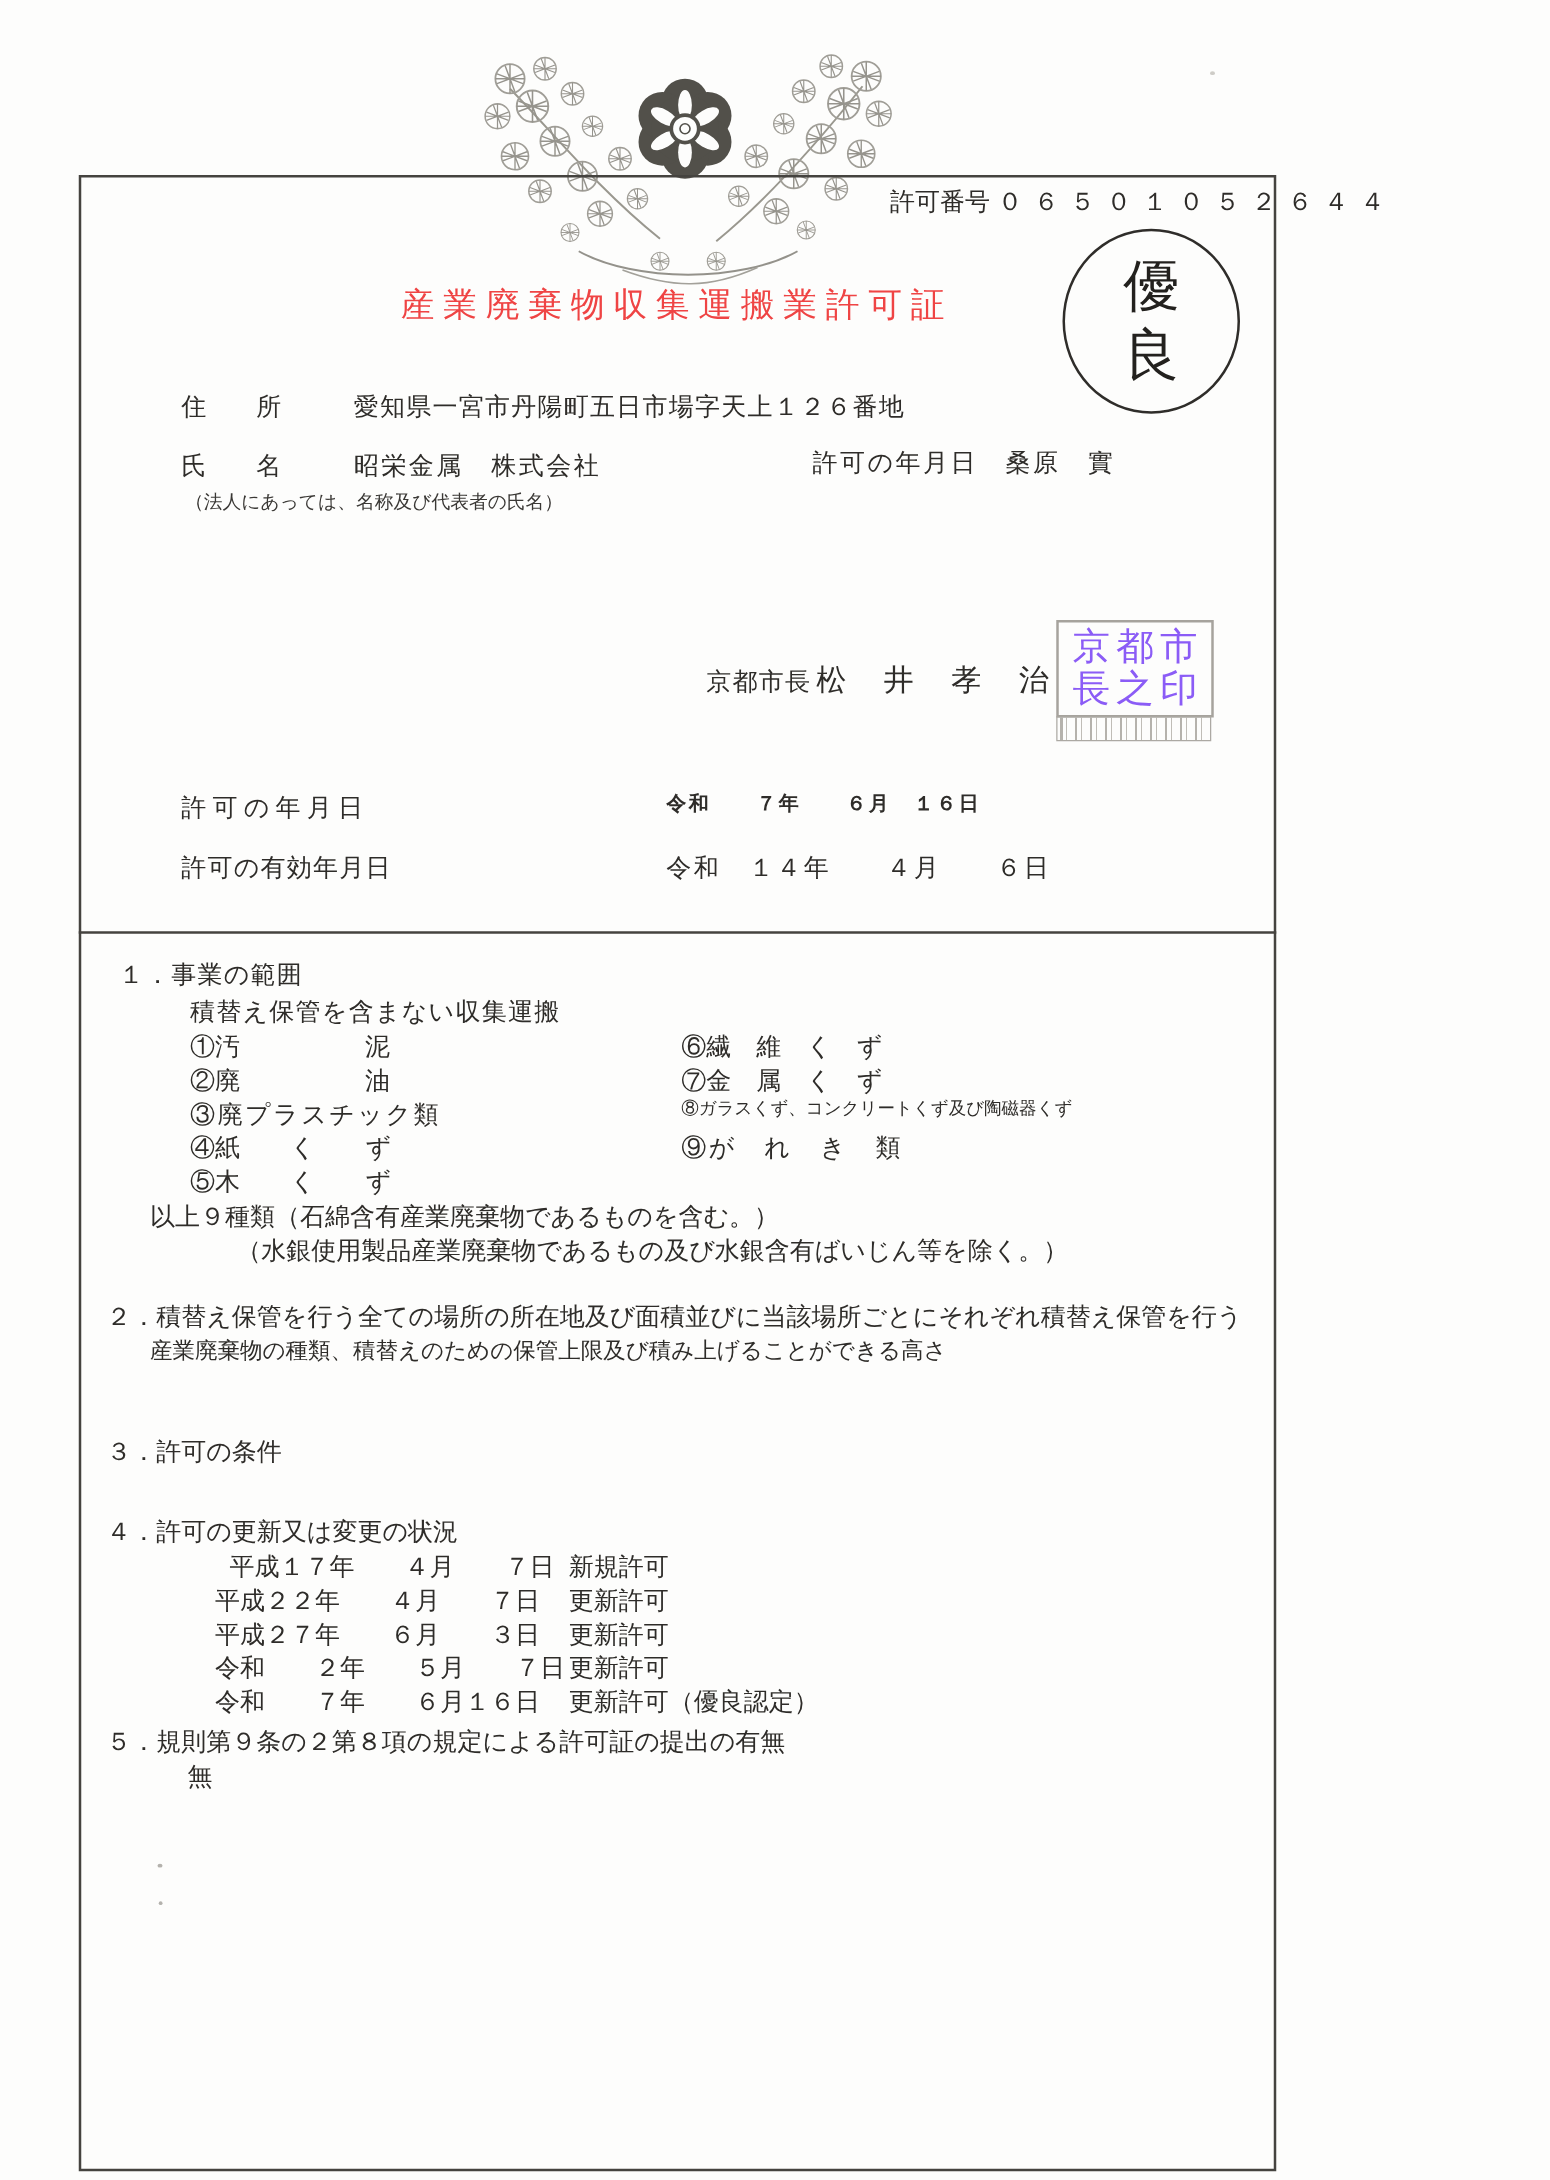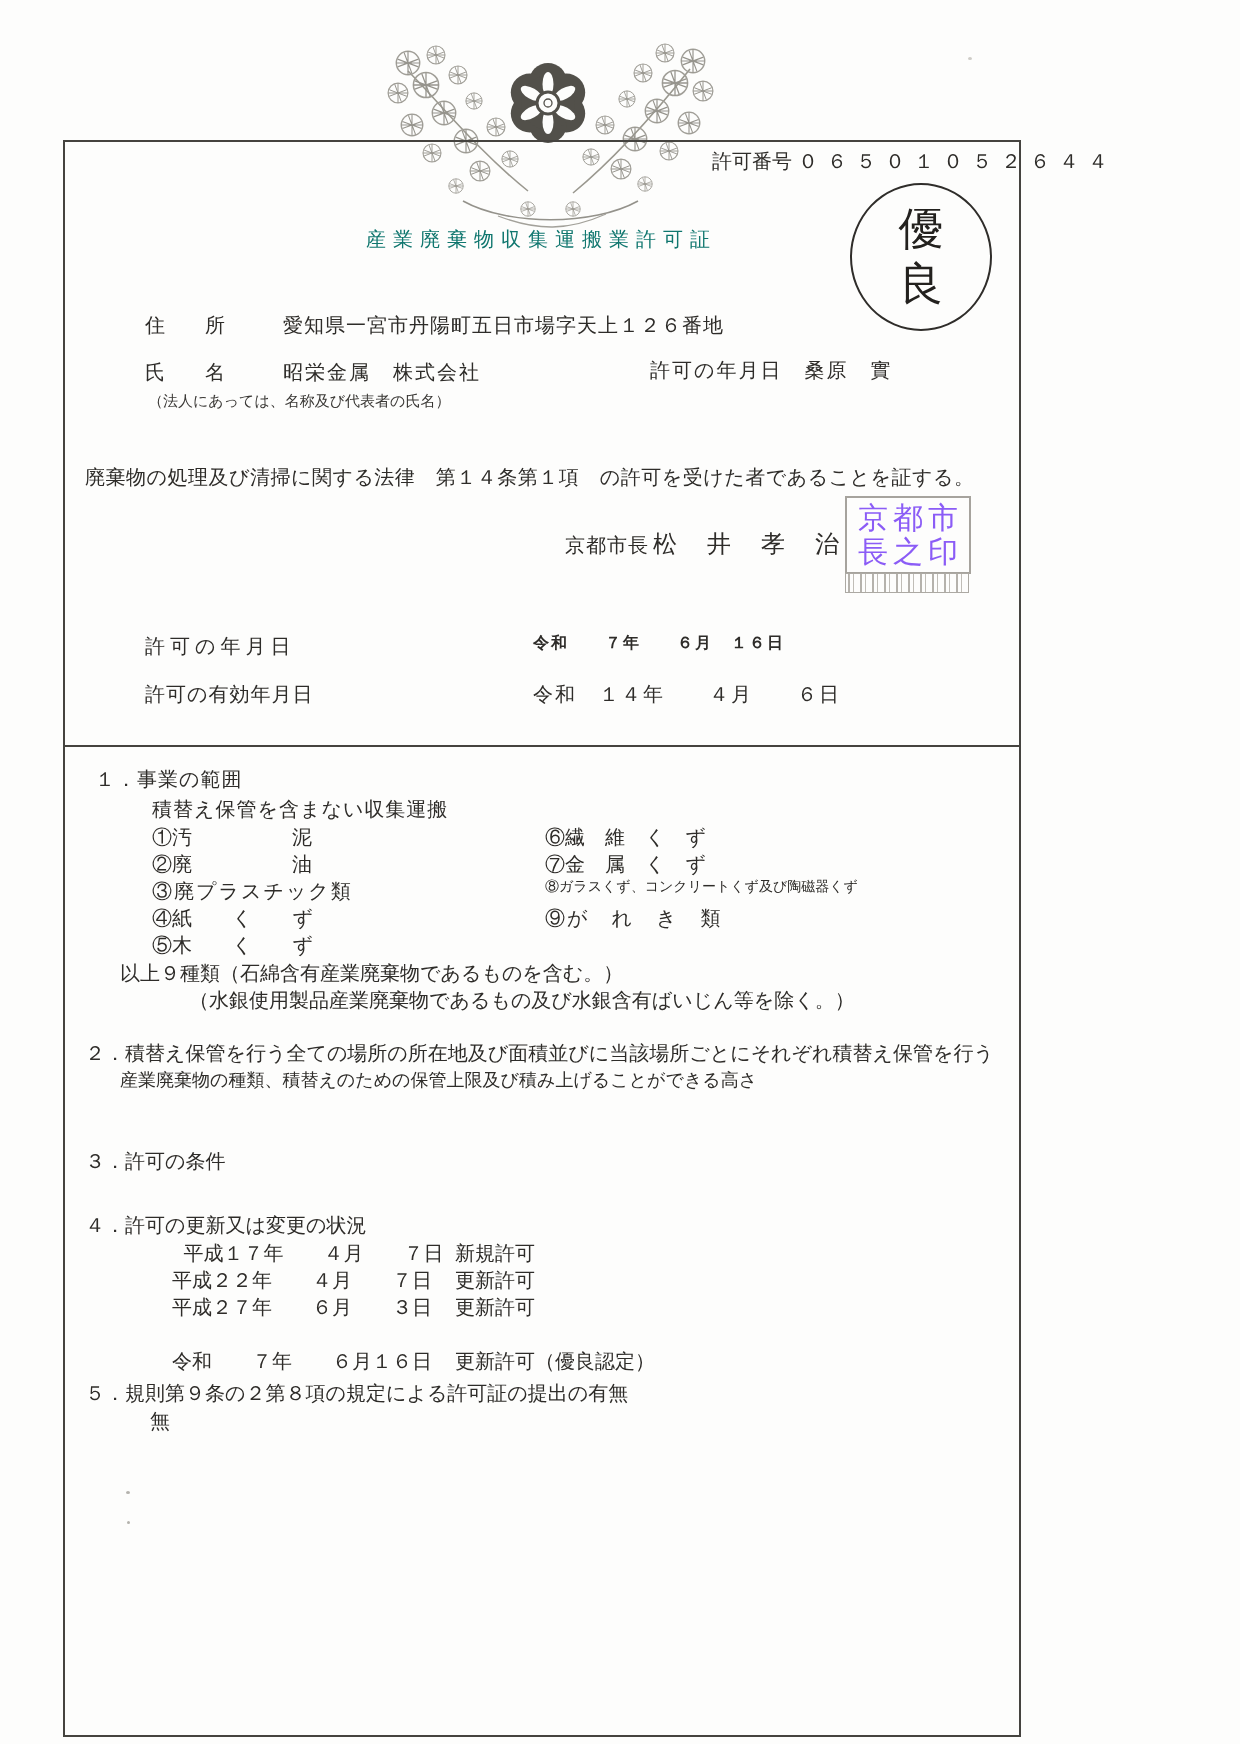--- a/index.html
+++ b/index.html
@@ -22,21 +22,21 @@
   
   .permit-no{left:712px;top:148px;font-size:20px;}
   .permit-no .digits{letter-spacing:9px;margin-left:6px;}
   .emblem{left:378px;top:40px;width:345px;height:192px;}
   .seal-excellent{
     left:850px;top:183px;width:138px;height:144px;
     border:2.5px solid #2f2d2a;border-radius:50%;
     display:flex;flex-direction:column;align-items:center;justify-content:center;
     font-size:45px;line-height:1.22;color:#23211e;
   }
-  .doc-title{left:63px;top:226px;width:957px;text-align:center;font-size:20px;letter-spacing:7px;color:#0f766e;}
+  .doc-title{left:63px;top:226px;width:957px;text-align:center;font-size:27px;letter-spacing:7px;color:#ef4444;}
 
   
   .addr-label{left:145px;top:312px;font-size:20px;}
   .addr-value{left:283px;top:312px;font-size:20px;letter-spacing:1px;}
   .name-label{left:145px;top:359px;font-size:20px;}
   .name-value{left:283px;top:359px;font-size:20px;letter-spacing:2px;}
   .rep-value{left:650px;top:357px;font-size:20px;letter-spacing:2px;}
   .corp-note{left:148px;top:392px;font-size:15px;color:#3a3835;}
 
   .statement{left:85px;top:464px;font-size:20px;letter-spacing:0.5px;}
@@ -182,21 +182,20 @@
 
   <div class="abs doc-title">産業廃棄物収集運搬業許可証</div>
 
   <div class="abs addr-label">住　　所</div>
   <div class="abs addr-value">愛知県一宮市丹陽町五日市場字天上１２６番地</div>
   <div class="abs name-label">氏　　名</div>
   <div class="abs name-value">昭栄金属　株式会社</div>
   <div class="abs rep-value">許可の年月日　桑原　實</div>
   <div class="abs corp-note">（法人にあっては、名称及び代表者の氏名）</div>
 
-  <div class="abs statement">廃棄物の処理及び清掃に関する法律　第１４条第１項　の許可を受けた者であることを証する。</div>
 
   <div class="abs mayor-title">京都市長</div>
   <div class="abs mayor-name">松　井　孝　治</div>
   <div class="abs mayor-stamp">
     <span>京都市</span>
     <span>長之印</span>
   </div>
   <div class="abs stamp-footer"></div>
 
   <div class="abs granted-label">許可の年月日</div>
@@ -234,20 +233,23 @@
   </div>
   <div class="abs s4-row s4-r0">
     <span class="d4">平成１７年　　４月　　７日</span><span>新規許可</span>
   </div>
   <div class="abs s4-row s4-r1">
     <span class="d4">平成２２年　　４月　　７日</span><span>更新許可</span>
   </div>
   <div class="abs s4-row s4-r2">
     <span class="d4">平成２７年　　６月　　３日</span><span>更新許可</span>
   </div>
+  <div class="abs s4-row s4-r3">
+    <span class="d4">令和　　２年　　５月　　７日</span><span>更新許可</span>
+  </div>
   <div class="abs s4-row s4-r4">
     <span class="d4">令和　　７年　　６月１６日</span><span>更新許可（優良認定）</span>
   </div>
 
   <div class="abs s5-head">
     <span>５．</span><span>規則第９条の２第８項の規定による許可証の提出の有無</span>
   </div>
   <div class="abs s5-answer">無</div>
 
   <div class="spk spk1"></div>

